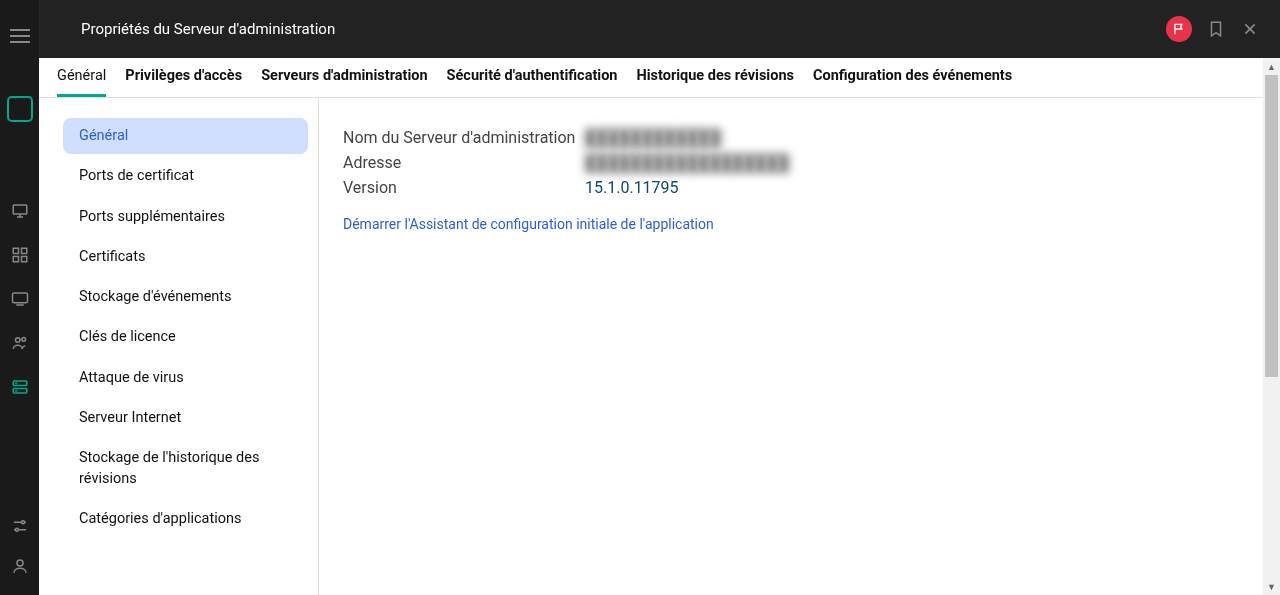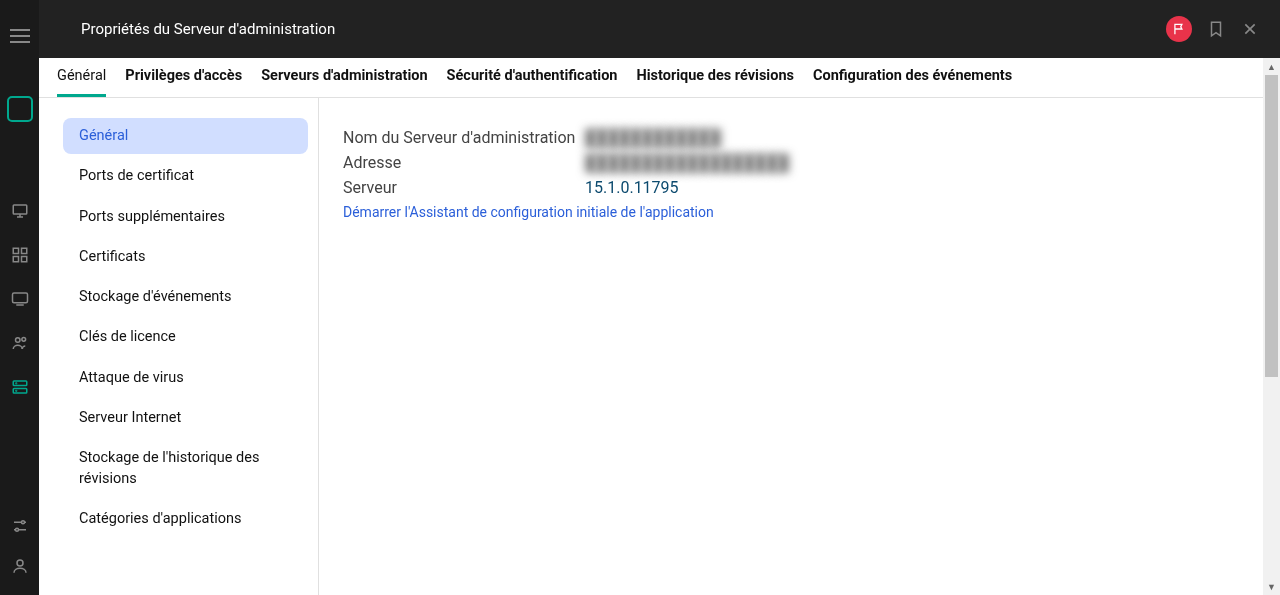--- a/index.html
+++ b/index.html
@@ -121,21 +121,21 @@
     }
 
     .detail {
       flex: 1;
       padding: 28px 24px;
     }
     .detail .row { display: flex; margin-bottom: 2px; font-size: 16px; line-height: 1.45; }
     .detail .row .label { width: 242px; color: #444; }
     .detail .row .value { color: #0c4a6e; }
     .detail .row .value.blurred { color: transparent; text-shadow: 0 0 8px rgba(120,120,120,0.9); user-select: none; }
-    .detail .link { color: #2b5fd9; font-size: 14px; line-height: 1.45; cursor: pointer; display: block; margin-top: 2px; }
+    .detail .link { color: #2b5fd9; font-size: 14px; line-height: 1.45; cursor: pointer; display: block; margin-top: 14px; }
 
     .scrollbar {
       position: absolute;
       right: 0;
       top: 58px;
       width: 17px;
       background: #f1f1f1;
       bottom: 0;
       display: flex;
       flex-direction: column;
@@ -245,21 +245,21 @@
     <div class="detail">
       <div class="row">
         <span class="label">Nom du Serveur d'administration</span>
         <span class="value blurred">████████████</span>
       </div>
       <div class="row">
         <span class="label">Adresse</span>
         <span class="value blurred">██████████████████</span>
       </div>
       <div class="row">
-        <span class="label">Serveur</span>
+        <span class="label">Version</span>
         <span class="value">15.1.0.11795</span>
       </div>
       <a class="link">Démarrer l'Assistant de configuration initiale de l'application</a>
     </div>
   </div>
 
   <div class="scrollbar">
     <div class="arrow">▲</div>
     <div class="track">
       <div class="thumb"></div>

